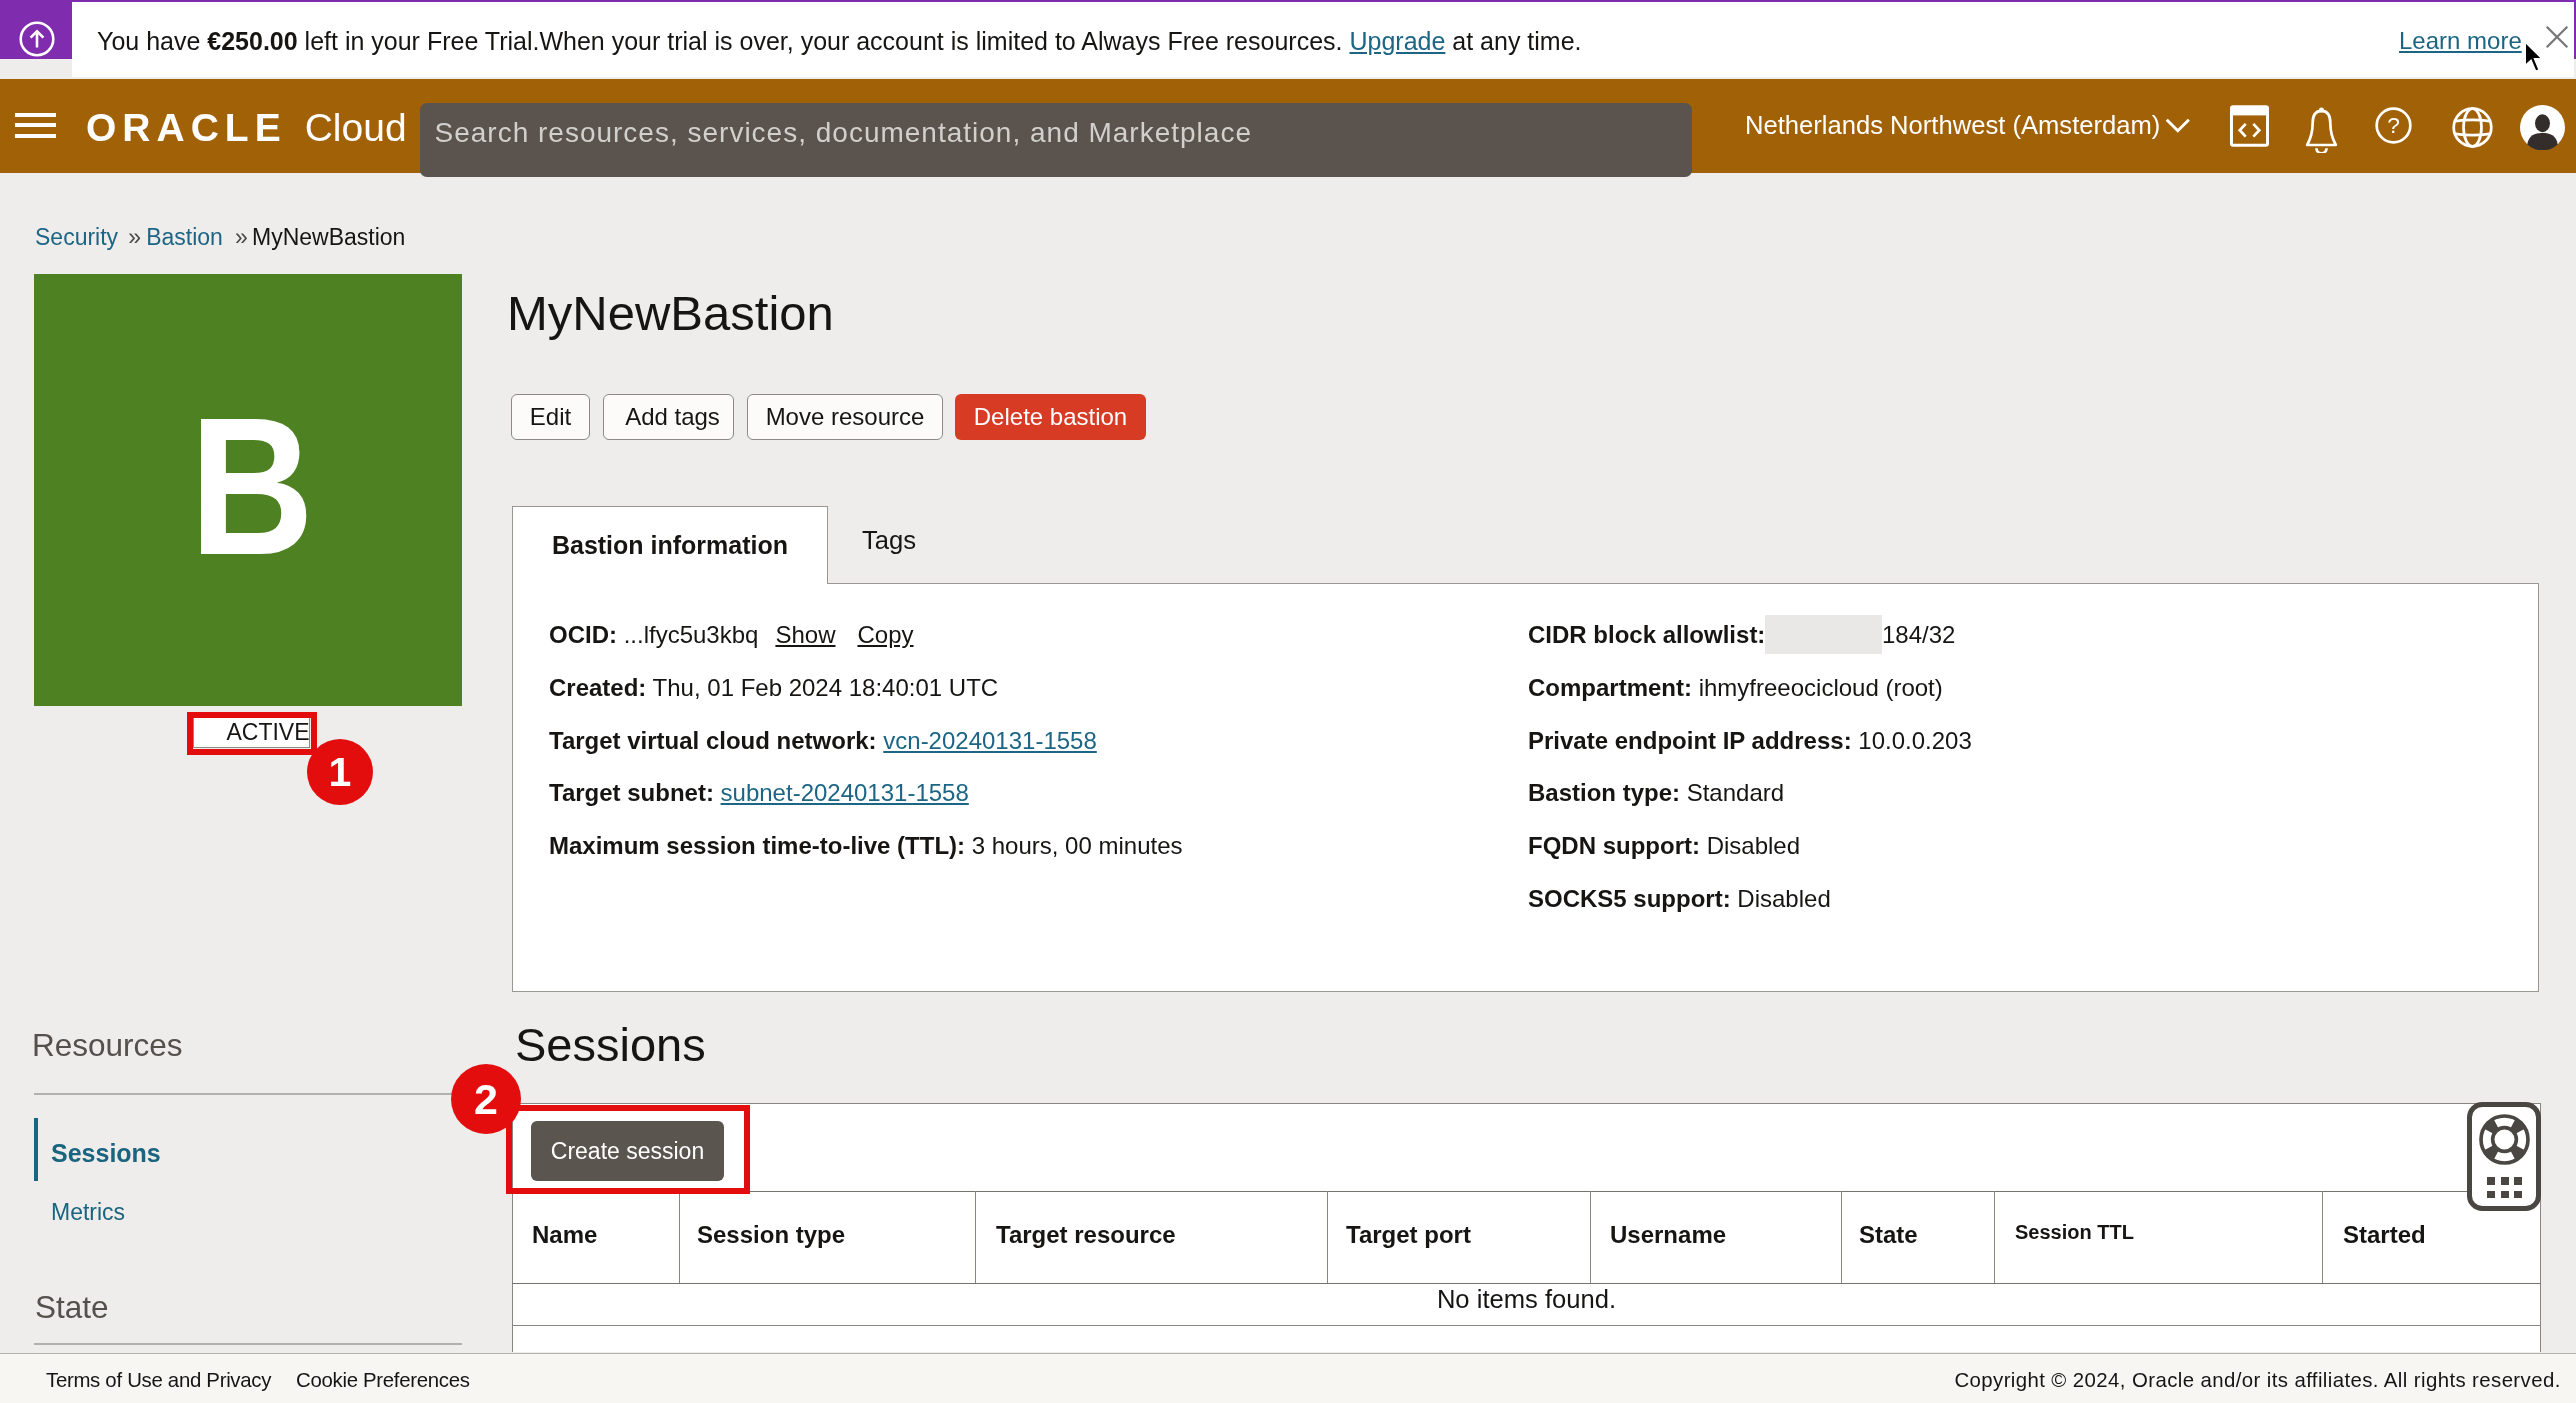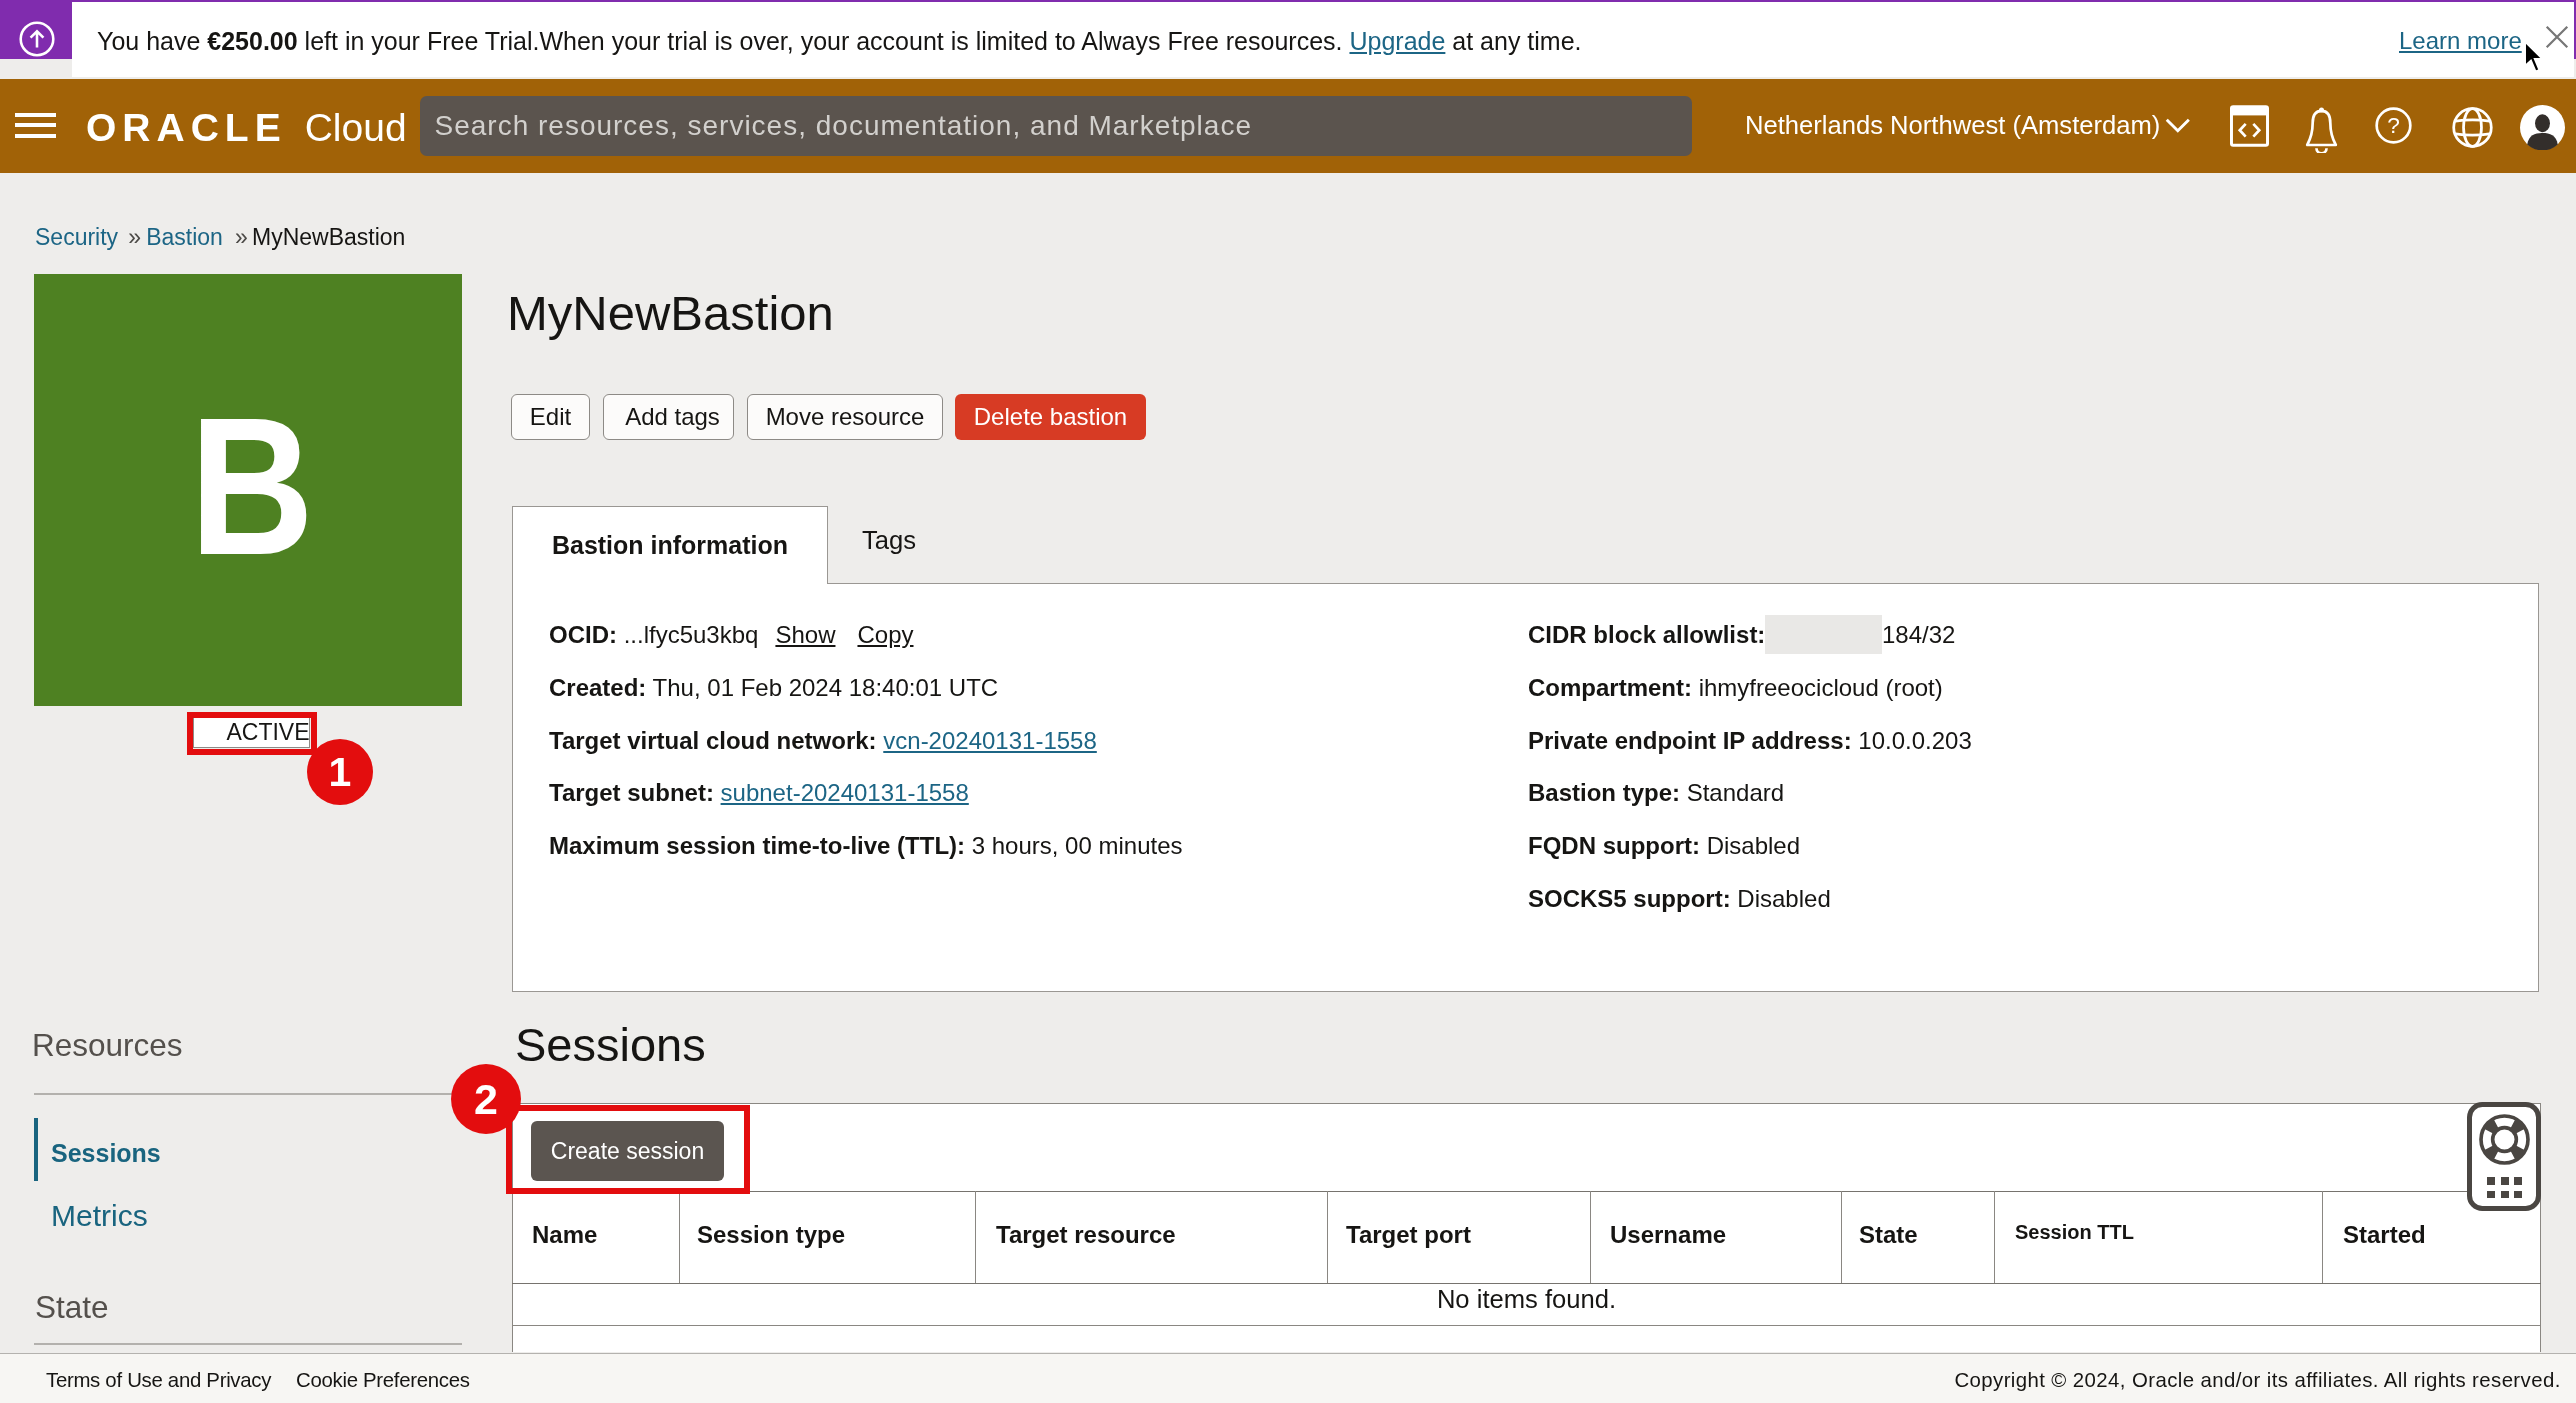--- a/index.html
+++ b/index.html
@@ -34,21 +34,21 @@
 </div>
 
 <div class="abs" style="left:0;top:79px;width:2576px;height:94px;background:#a16207;">
 
   <div class="abs" style="left:15.3px;top:34px;width:41px;height:4.3px;background:#fff;"></div>
   <div class="abs" style="left:15.3px;top:44px;width:41px;height:4.3px;background:#fff;"></div>
   <div class="abs" style="left:15.3px;top:55px;width:41px;height:4.3px;background:#fff;"></div>
 
   <div class="abs" style="left:86px;top:27px;font-size:39px;color:#fff;white-space:nowrap;"><span style="font-weight:bold;letter-spacing:6px;">ORACLE</span><span style="margin-left:18px;">Cloud</span></div>
 
-  <div class="abs" style="left:420px;top:17px;width:1272px;height:60px;background:#5b544e;border-radius:6.8px;">
+  <div class="abs" style="left:420px;top:24px;width:1272px;height:74px;background:#5b544e;border-radius:6.8px;">
     <div class="abs" style="left:14.5px;top:13.6px;font-size:28px;letter-spacing:1px;color:#d2d0cd;white-space:nowrap;">Search resources, services, documentation, and Marketplace</div>
   </div>
 
   <div class="abs" style="left:1745px;top:32px;font-size:25.6px;color:#fff;white-space:nowrap;">Netherlands Northwest (Amsterdam)</div>
   <svg class="abs" style="left:2165px;top:39px;" width="25.6" height="15.3" viewBox="0 0 30 18">
     <path d="M2 2 L15 15 L28 2" fill="none" stroke="#ffffff" stroke-width="3.4"></path>
   </svg>
 
   <svg class="abs" style="left:2230px;top:26.4px;" width="39" height="42" viewBox="0 0 46 49">
     <rect x="1.75" y="1.75" width="42.5" height="45.5" rx="2" fill="none" stroke="#fff" stroke-width="3.5"></rect>
@@ -120,21 +120,21 @@
 <div class="row28" style="left:1528px;top:674px;"><span class="b">Compartment:</span> ihmyfreeocicloud (root)</div>
 <div class="row28" style="left:1528px;top:727px;"><span class="b">Private endpoint IP address:</span> 10.0.0.203</div>
 <div class="row28" style="left:1528px;top:779px;"><span class="b">Bastion type:</span> Standard</div>
 <div class="row28" style="left:1528px;top:832px;"><span class="b">FQDN support:</span> Disabled</div>
 <div class="row28" style="left:1528px;top:885px;"><span class="b">SOCKS5 support:</span> Disabled</div>
 
 <div class="abs" style="left:32px;top:1027px;font-size:31.5px;color:#54504c;">Resources</div>
 <div class="abs" style="left:34px;top:1093px;width:428px;height:1.7px;background:#b3b1ad;"></div>
 <div class="abs" style="left:34px;top:1118px;width:4.3px;height:63px;background:#19647f;"></div>
 <div class="abs" style="left:51px;top:1139px;font-size:25px;color:#19647f;font-weight:bold;">Sessions</div>
-<div class="abs" style="left:51px;top:1199px;font-size:30px;color:#19647f;">Metrics</div>
+<div class="abs" style="left:51px;top:1199px;font-size:23px;color:#19647f;">Metrics</div>
 <div class="abs" style="left:35px;top:1289px;font-size:31.5px;color:#54504c;">State</div>
 <div class="abs" style="left:34px;top:1343px;width:428px;height:1.7px;background:#b3b1ad;"></div>
 
 <div class="abs" style="left:515px;top:1017px;font-size:47px;color:#161513;">Sessions</div>
 
 <div class="abs" style="left:512px;top:1103px;width:2029px;height:249px;background:#fff;border:0.9px solid #8a8782;border-bottom:none;"></div>
 
 <div class="abs" style="left:512px;top:1191px;width:2029px;height:0.9px;background:#76736e;"></div>
 <div class="abs" style="left:512px;top:1283px;width:2029px;height:0.9px;background:#76736e;"></div>
 <div class="abs" style="left:512px;top:1325px;width:2029px;height:0.9px;background:#8a8782;"></div>

